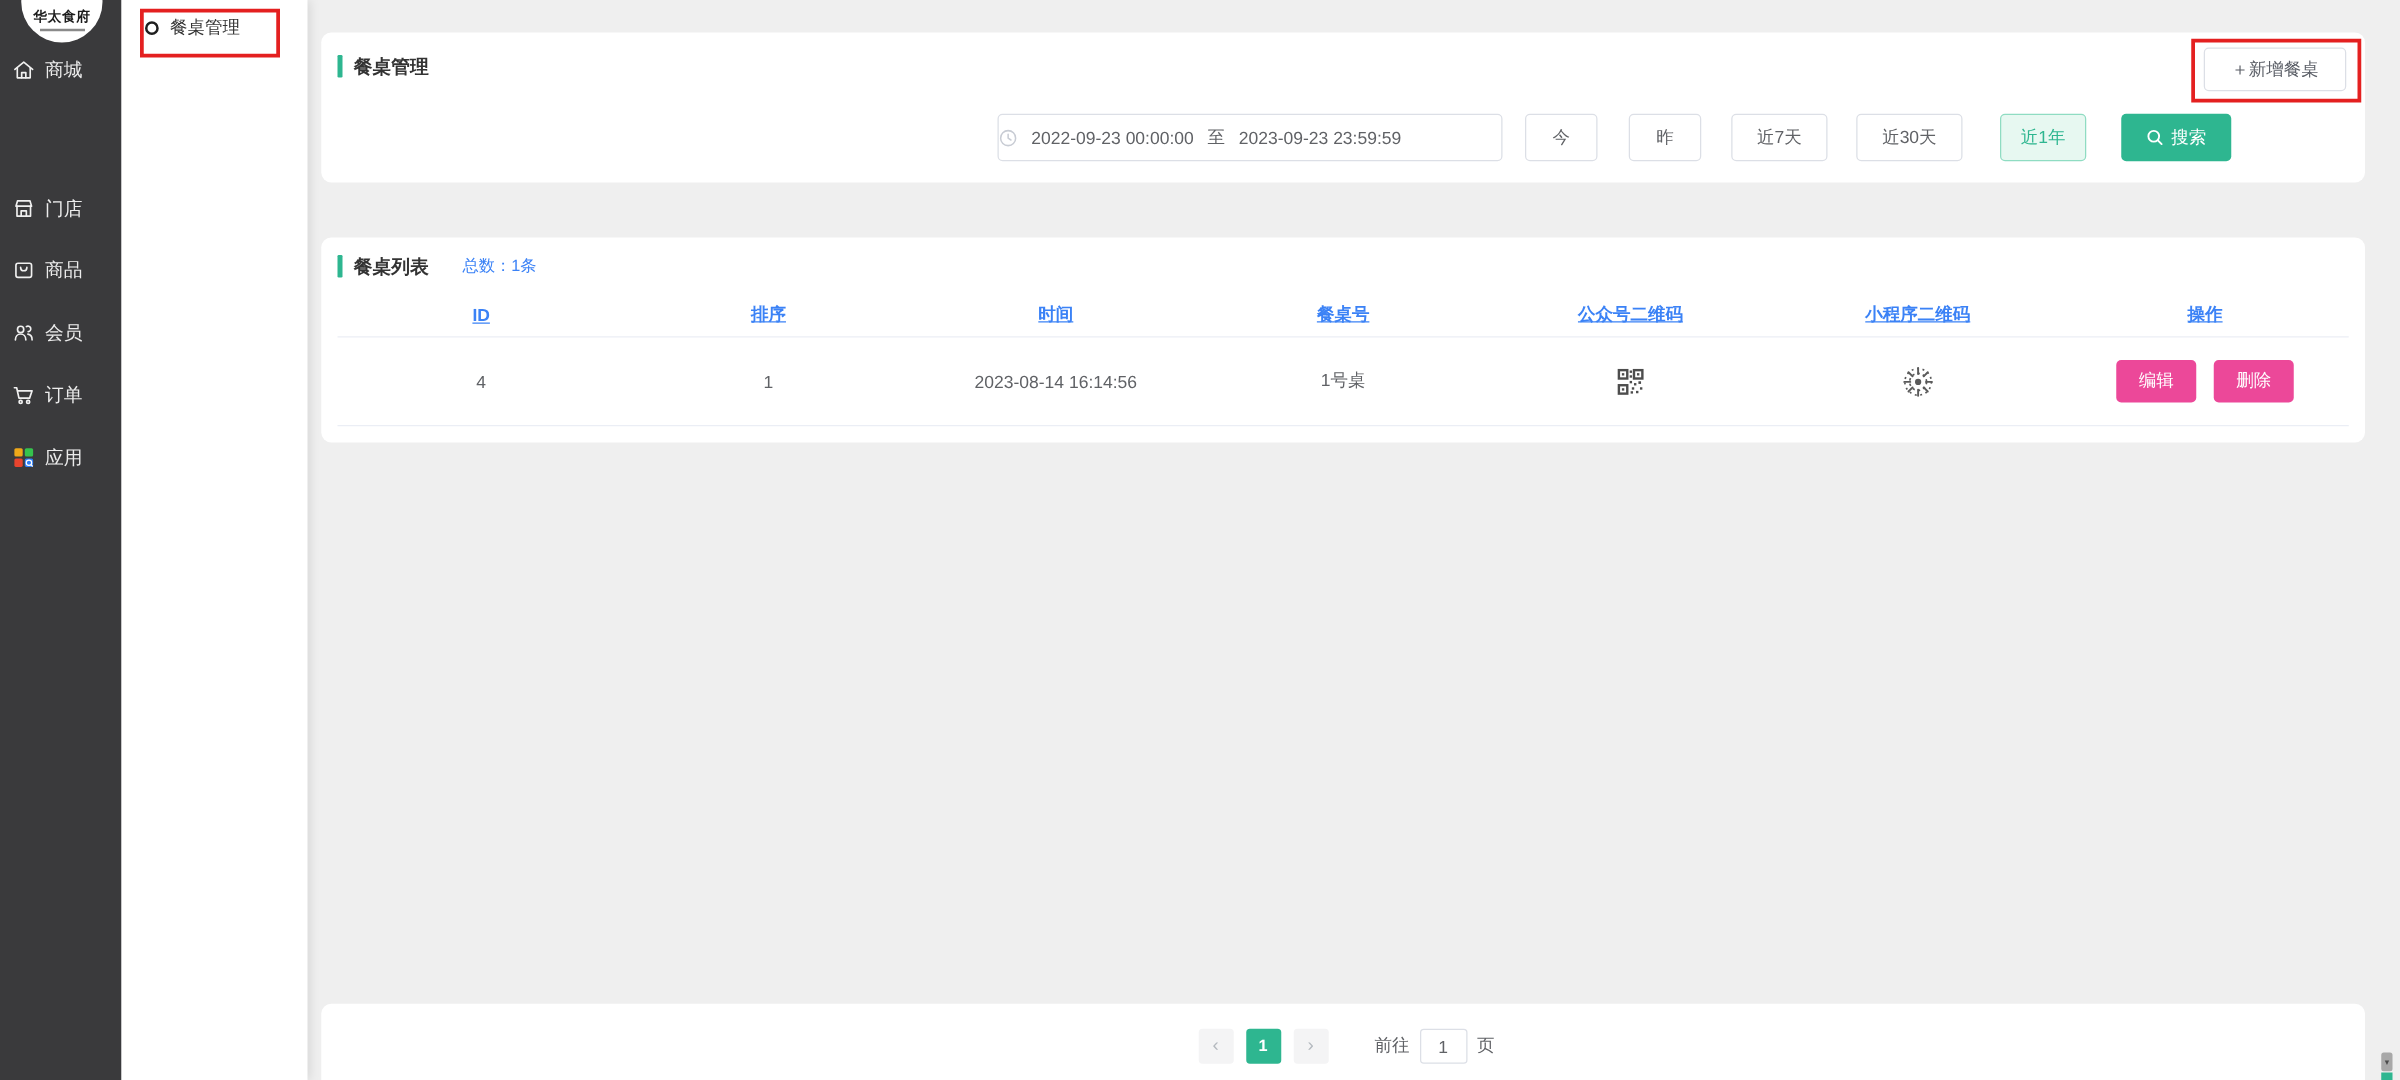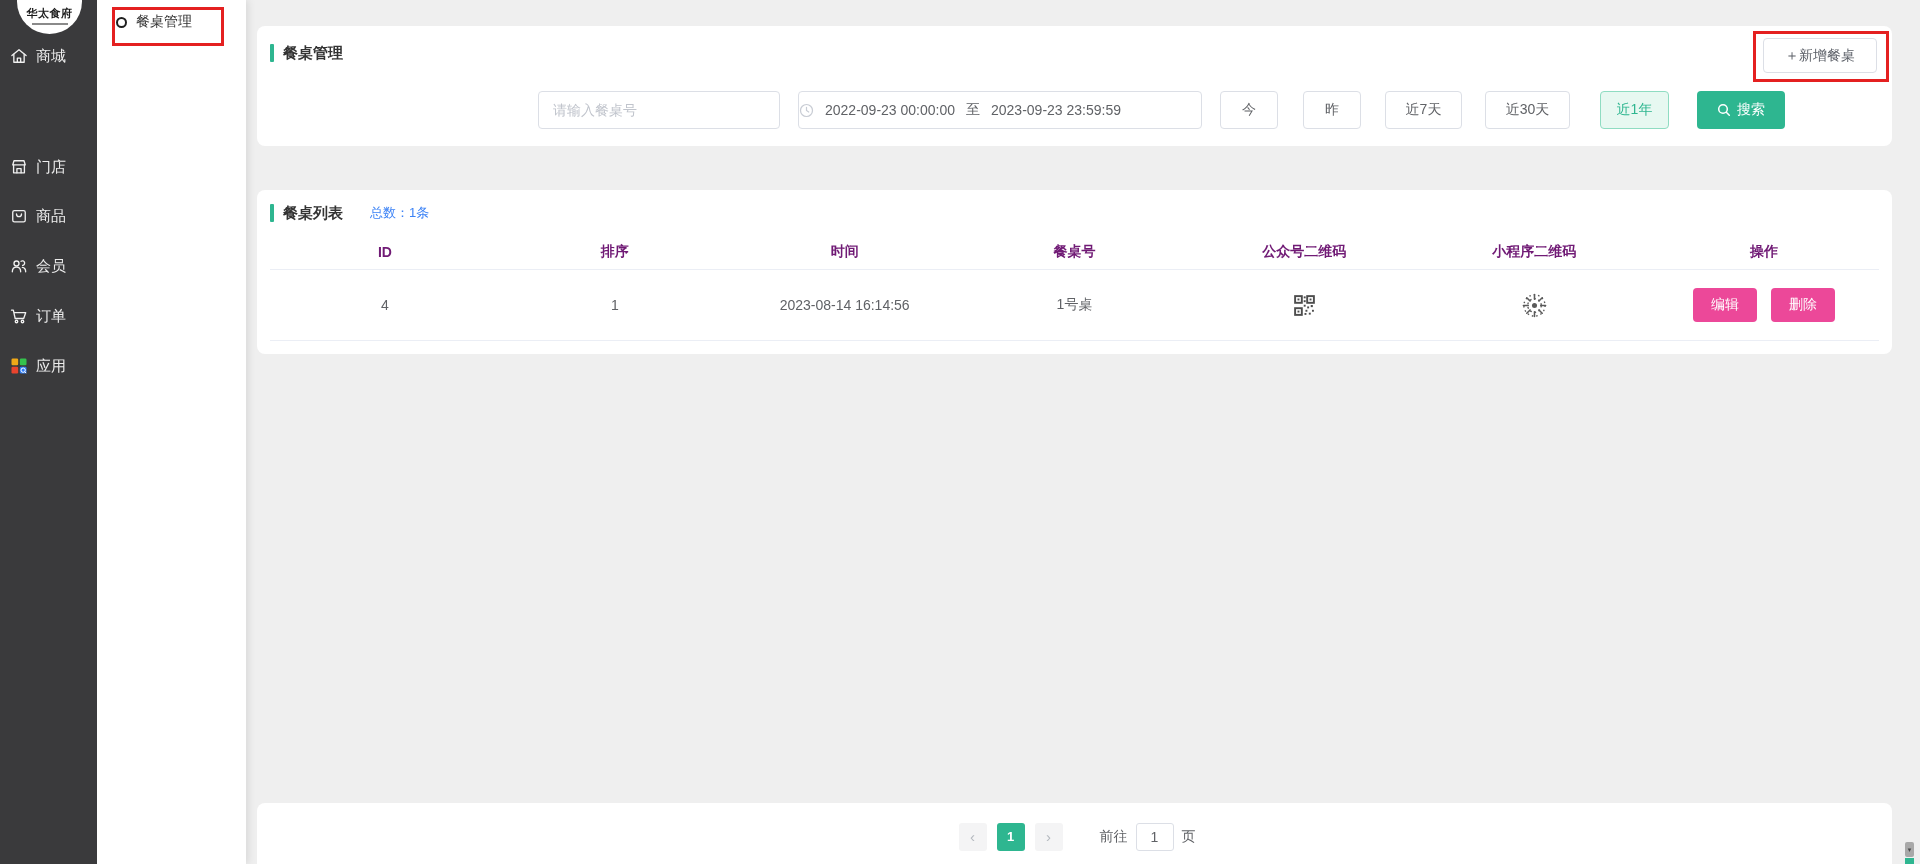--- a/index.html
+++ b/index.html
@@ -56,21 +56,21 @@
   .qbtn-active { background:#e7f8f1; border-color:#8fdcc2; color:#2eb690; }
   .search-btn { position:absolute; left:1440px; top:65px; width:88px; height:38px; background:#2eb690;
                 border:none; border-radius:4px; color:#fff; font-size:14px; display:flex; align-items:center;
                 justify-content:center; gap:6px; cursor:pointer; }
 
   .tbl { position:absolute; left:13px; right:13px; top:44px; }
   .tbl-row { display:flex; align-items:center; }
   .tbl-head { height:36px; border-bottom:1px solid #ebeef5; }
   .tbl-body { height:71px; border-bottom:1px solid #ebeef5; }
   .cell { flex:1; text-align:center; display:flex; align-items:center; justify-content:center; }
-  .th { font-size:14px; font-weight:bold; color:#701a75; }
+  .th { font-size:14px; font-weight:bold; color:#3b82f6;text-decoration:underline; }
   .td { font-size:14px; color:#606266; }
   .op-cell { gap:14px; }
   .act-btn { width:64px; height:34px; background:#ec4899; border:none; border-radius:4px; color:#fff;
              font-size:14px; cursor:pointer; }
 
   .pg-btn { min-width:28px; height:28px; background:#f4f4f5; color:#b4b9bf; border:none; border-radius:3px;
             font-size:15px; display:flex; align-items:center; justify-content:center; margin:0 5px; cursor:pointer; }
   .pg-current { background:#2eb690; color:#fff; font-weight:bold; font-size:13px; }
   .pg-goto { display:flex; align-items:center; margin-left:32px; font-size:14px; color:#606266; gap:8px; }
   .pg-input { width:38px; height:28px; border:1px solid #dcdfe6; border-radius:3px; text-align:center;
@@ -162,21 +162,20 @@
 
     <section class="card card-filters">
       <div class="title-row">
         <span class="green-bar"></span>
         <span class="section-title">餐桌管理</span>
       </div>
 
       <button class="add-btn">＋新增餐桌</button>
       <div class="red-box-add"></div>
 
-      <input class="f-input" style="left: 281px; width: 242px;" placeholder="请输入餐桌号">
 
       <div class="daterange">
         <svg width="15" height="15" viewBox="0 0 16 16" fill="none" stroke="#c8ccd4" stroke-width="1.3" stroke-linecap="round">
           <circle cx="8" cy="8" r="6.4"></circle>
             <path d="M8 4.6 V8 L10.4 9.6"></path>
         </svg>
         <span>2022-09-23 00:00:00</span>
         <span>至</span>
         <span>2023-09-23 23:59:59</span>
       </div>

